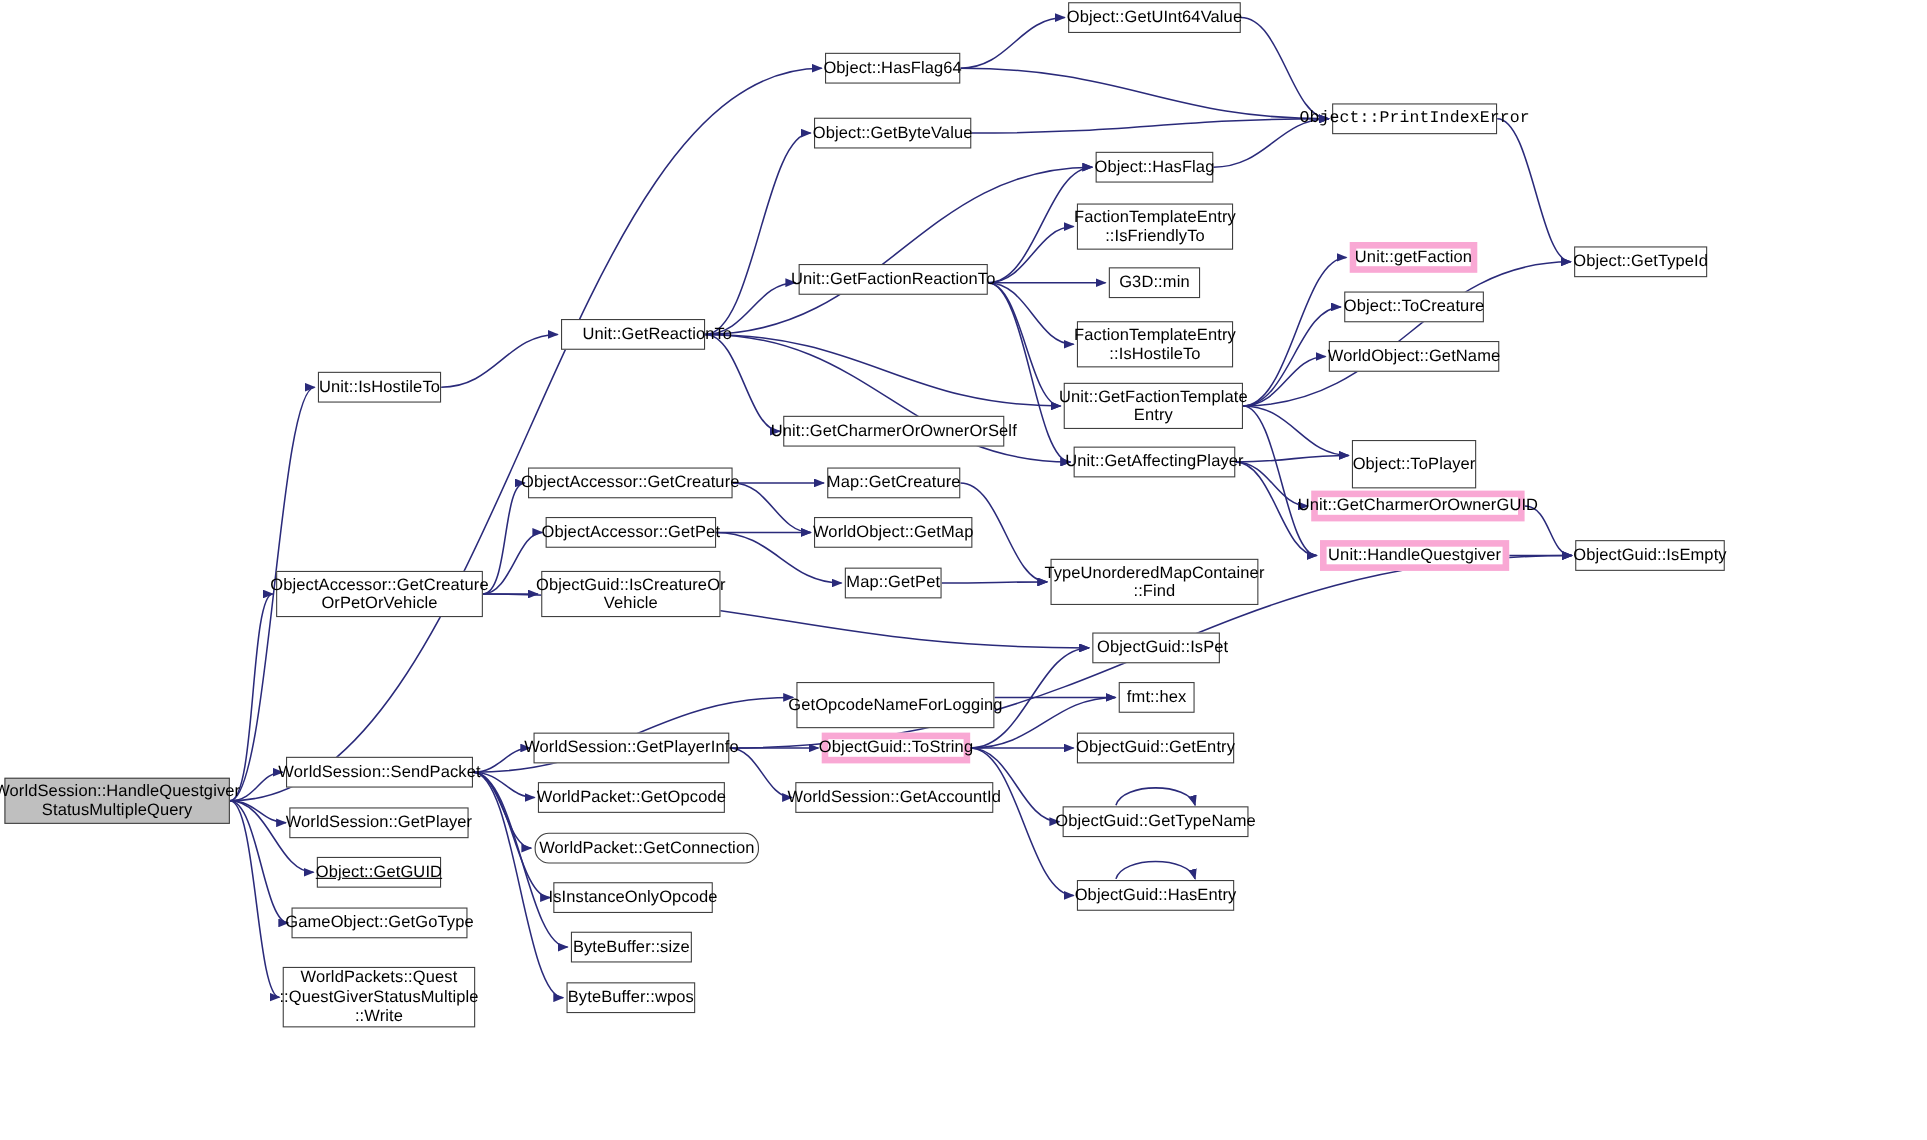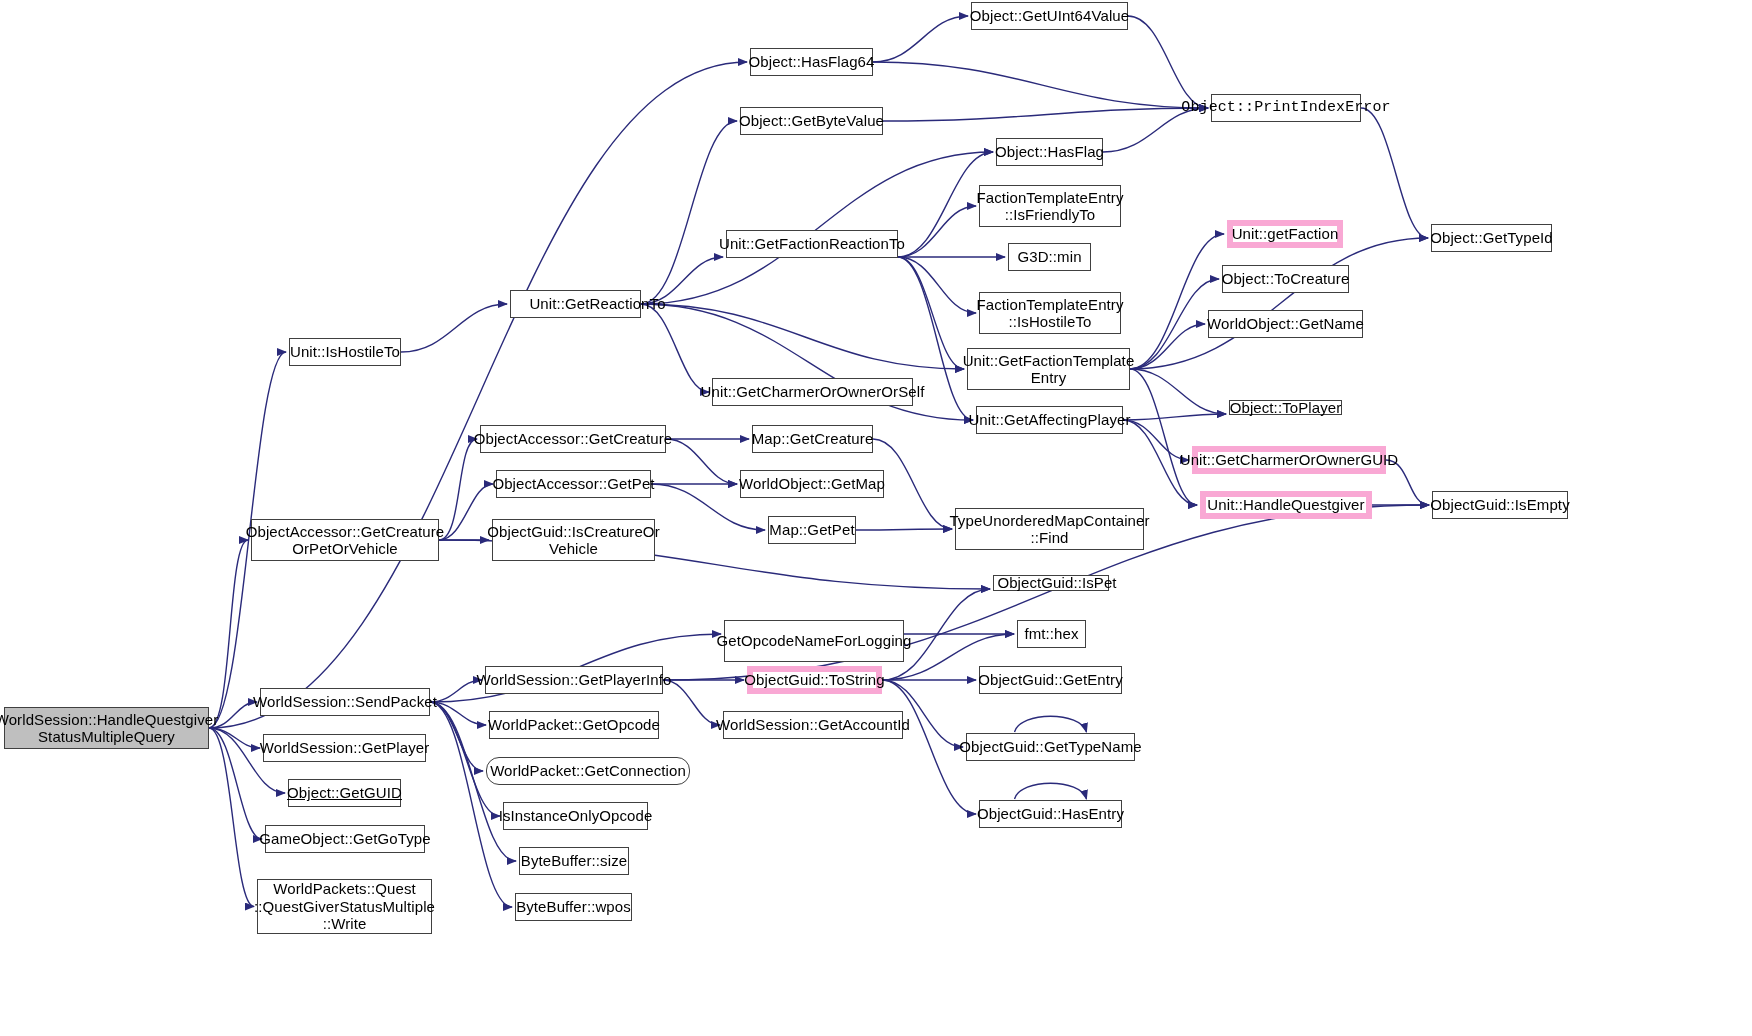--- a/index.html
+++ b/index.html
@@ -146,48 +146,48 @@
       <div class="node" style="left: 492px; top: 519px; width: 163px; height: 42px;">ObjectGuid::IsCreatureOr
 Vehicle</div>
       <div class="node" style="left: 485px; top: 666px; width: 178px; height: 28px;">WorldSession::GetPlayerInfo</div>
       <div class="node" style="left: 489px; top: 711px; width: 170px; height: 28px;">WorldPacket::GetOpcode</div>
       <div class="node" style="left: 486px; top: 757px; width: 204px; height: 28px; border-radius: 13px;">WorldPacket::GetConnection</div>
       <div class="node" style="left: 503px; top: 802px; width: 145px; height: 28px;">IsInstanceOnlyOpcode</div>
       <div class="node" style="left: 519px; top: 847px; width: 110px; height: 28px;">ByteBuffer::size</div>
       <div class="node" style="left: 515px; top: 893px; width: 117px; height: 28px;">ByteBuffer::wpos</div>
       <div class="node" style="left: 750px; top: 48px; width: 123px; height: 28px;">Object::HasFlag64</div>
       <div class="node" style="left: 740px; top: 107px; width: 143px; height: 28px;">Object::GetByteValue</div>
-      <div class="node" style="left: 726px; top: 230px; width: 172px; height: 28px;">Unit::GetFactionReactionTo</div>
+      <div class="node" style="left: 726px; top: 240px; width: 172px; height: 28px;">Unit::GetFactionReactionTo</div>
       <div class="node" style="left: 712px; top: 378px; width: 201px; height: 28px;">Unit::GetCharmerOrOwnerOrSelf</div>
       <div class="node" style="left: 752px; top: 425px; width: 121px; height: 28px;">Map::GetCreature</div>
       <div class="node" style="left: 740px; top: 470px; width: 144px; height: 28px;">WorldObject::GetMap</div>
       <div class="node" style="left: 768px; top: 516px; width: 88px; height: 28px;">Map::GetPet</div>
       <div class="node" style="left: 724px; top: 620px; width: 180px; height: 42px;">GetOpcodeNameForLogging</div>
       <div class="node redge" style="left: 747px; top: 666px; width: 135px; height: 28px;">ObjectGuid::ToString</div>
       <div class="node" style="left: 723px; top: 711px; width: 180px; height: 28px;">WorldSession::GetAccountId</div>
       <div class="node" style="left: 971px; top: 2px; width: 157px; height: 28px;">Object::GetUInt64Value</div>
       <div class="node" style="left: 996px; top: 138px; width: 107px; height: 28px;">Object::HasFlag</div>
       <div class="node" style="left: 979px; top: 185px; width: 142px; height: 42px;">FactionTemplateEntry
 ::IsFriendlyTo</div>
       <div class="node" style="left: 1008px; top: 243px; width: 83px; height: 28px;">G3D::min</div>
       <div class="node" style="left: 979px; top: 292px; width: 142px; height: 42px;">FactionTemplateEntry
 ::IsHostileTo</div>
       <div class="node" style="left: 967px; top: 348px; width: 163px; height: 42px;">Unit::GetFactionTemplate
 Entry</div>
       <div class="node" style="left: 976px; top: 406px; width: 147px; height: 28px;">Unit::GetAffectingPlayer</div>
       <div class="node" style="left: 955px; top: 508px; width: 189px; height: 42px;">TypeUnorderedMapContainer
 ::Find</div>
-      <div class="node" style="left: 993px; top: 575px; width: 116px; height: 16px; padding-left: 16px;">ObjectGuid::IsPet</div>
+      <div class="node" style="left: 993px; top: 575px; width: 116px; height: 28px; padding-left: 16px;">ObjectGuid::IsPet</div>
       <div class="node" style="left: 1017px; top: 620px; width: 69px; height: 28px;">fmt::hex</div>
       <div class="node" style="left: 979px; top: 666px; width: 143px; height: 28px;">ObjectGuid::GetEntry</div>
       <div class="node" style="left: 966px; top: 733px; width: 169px; height: 28px;">ObjectGuid::GetTypeName</div>
       <div class="node" style="left: 979px; top: 800px; width: 143px; height: 28px;">ObjectGuid::HasEntry</div>
       <div class="node" style="left: 1211px; top: 94px; width: 150px; height: 28px; font-family: Liberation Mono, monospace;">Object::PrintIndexError</div>
       <div class="node redge" style="left: 1227px; top: 220px; width: 116px; height: 28px;">Unit::getFaction</div>
       <div class="node" style="left: 1222px; top: 265px; width: 127px; height: 28px;">Object::ToCreature</div>
       <div class="node" style="left: 1208px; top: 310px; width: 155px; height: 28px;">WorldObject::GetName</div>
-      <div class="node" style="left: 1229px; top: 400px; width: 113px; height: 15px;">Object::ToPlayer</div>
+      <div class="node" style="left: 1229px; top: 400px; width: 113px; height: 44px;">Object::ToPlayer</div>
       <div class="node redge" style="left: 1192px; top: 446px; width: 194px; height: 28px;">Unit::GetCharmerOrOwnerGUID</div>
       <div class="node redge" style="left: 1200px; top: 491px; width: 172px; height: 28px;">Unit::HandleQuestgiver</div>
       <div class="node" style="left: 1431px; top: 224px; width: 121px; height: 28px;">Object::GetTypeId</div>
       <div class="node" style="left: 1432px; top: 491px; width: 136px; height: 28px;">ObjectGuid::IsEmpty</div>
     </div>
 </div>
 
 </body></html>

